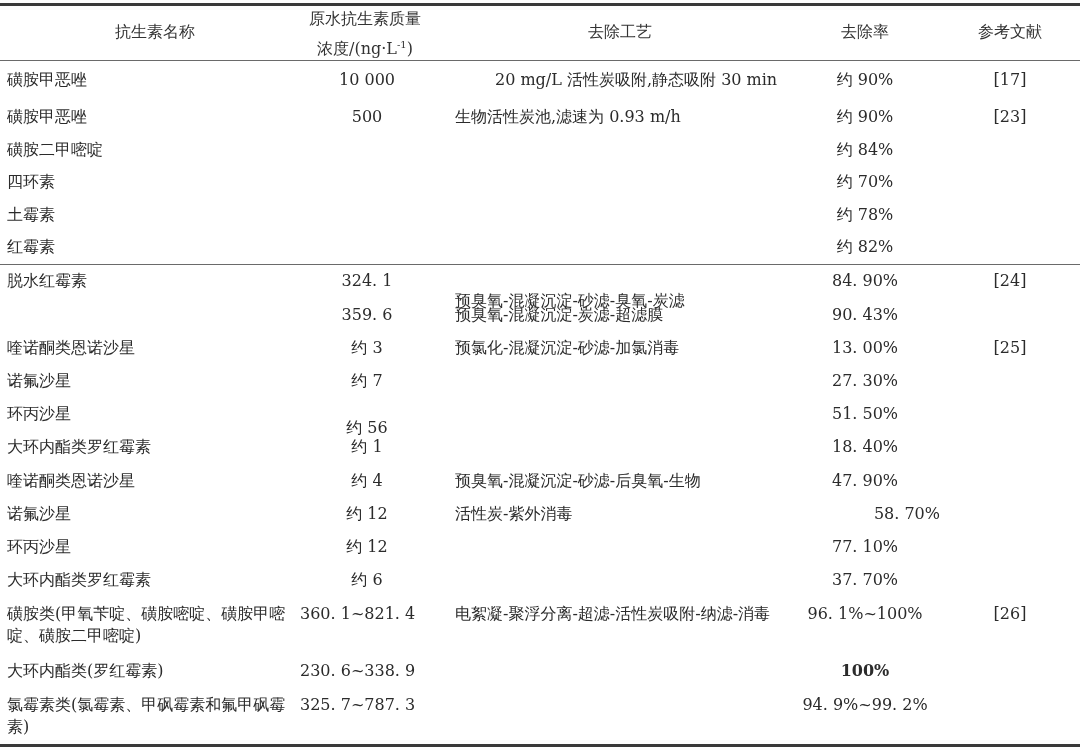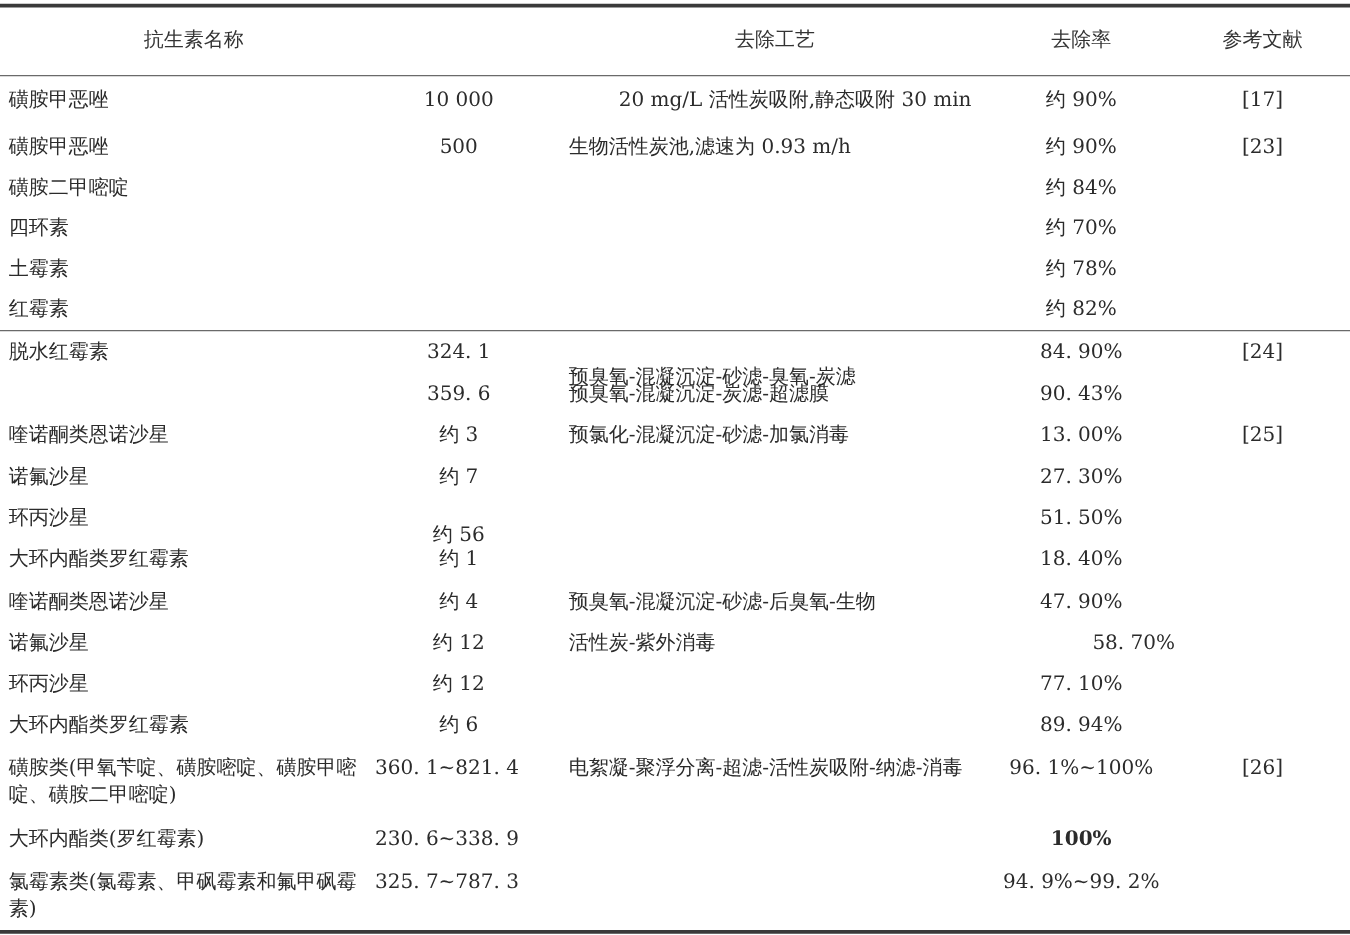--- a/index.html
+++ b/index.html
@@ -30,20 +30,22 @@
     sup { font-size: 10px; }
   </style>
 </head>
 <body>
 
 <div>
   <div class="rule top"></div>
 
   <div class="hcell" style="left:60px;top:19px;width:190px;">抗生素名称</div>
   <div class="hcell" style="left:285px;top:6px;width:160px;">
+    <div>原水抗生素质量</div>
+    <div><span>浓度/(ng·L</span><sup>-1</sup><span>)</span></div>
   </div>
   <div class="hcell" style="left:520px;top:19px;width:200px;">去除工艺</div>
   <div class="hcell" style="left:790px;top:19px;width:150px;">去除率</div>
   <div class="hcell" style="left:960px;top:19px;width:100px;">参考文献</div>
 
   <div class="rule head"></div>
   <div class="rule mid"></div>
   <div class="rule bottom"></div>
 
   <div id="rows">
@@ -149,21 +151,21 @@
     <div class="cell c-name" style="top: 536px;">环丙沙星</div>
     <div class="cell c-conc" style="top: 536px; left: 287px;">约 12</div>
     <div class="cell c-proc" style="top: 536px;"></div>
     <div class="cell c-rate" style="top: 536px;">77. 10%</div>
     <div class="cell c-ref" style="top: 536px;"></div>
   </div>
       <div>
     <div class="cell c-name" style="top: 569px;">大环内酯类罗红霉素</div>
     <div class="cell c-conc" style="top: 569px; left: 287px;">约 6</div>
     <div class="cell c-proc" style="top: 569px;"></div>
-    <div class="cell c-rate" style="top: 569px;">89. 94%</div>
+    <div class="cell c-rate" style="top: 569px;">37. 70%</div>
     <div class="cell c-ref" style="top: 569px;"></div>
   </div>
       <div>
     <div class="cell c-name" style="top: 603px;">磺胺类(甲氧苄啶、磺胺嘧啶、磺胺甲嘧啶、磺胺二甲嘧啶)</div>
     <div class="cell c-conc" style="top: 603px; left: 300px; text-align: left;">360. 1~821. 4</div>
     <div class="cell c-proc" style="top: 603px;">电絮凝-聚浮分离-超滤-活性炭吸附-纳滤-消毒</div>
     <div class="cell c-rate" style="top: 603px;">96. 1%~100%</div>
     <div class="cell c-ref" style="top: 603px;">[26]</div>
   </div>
       <div>

